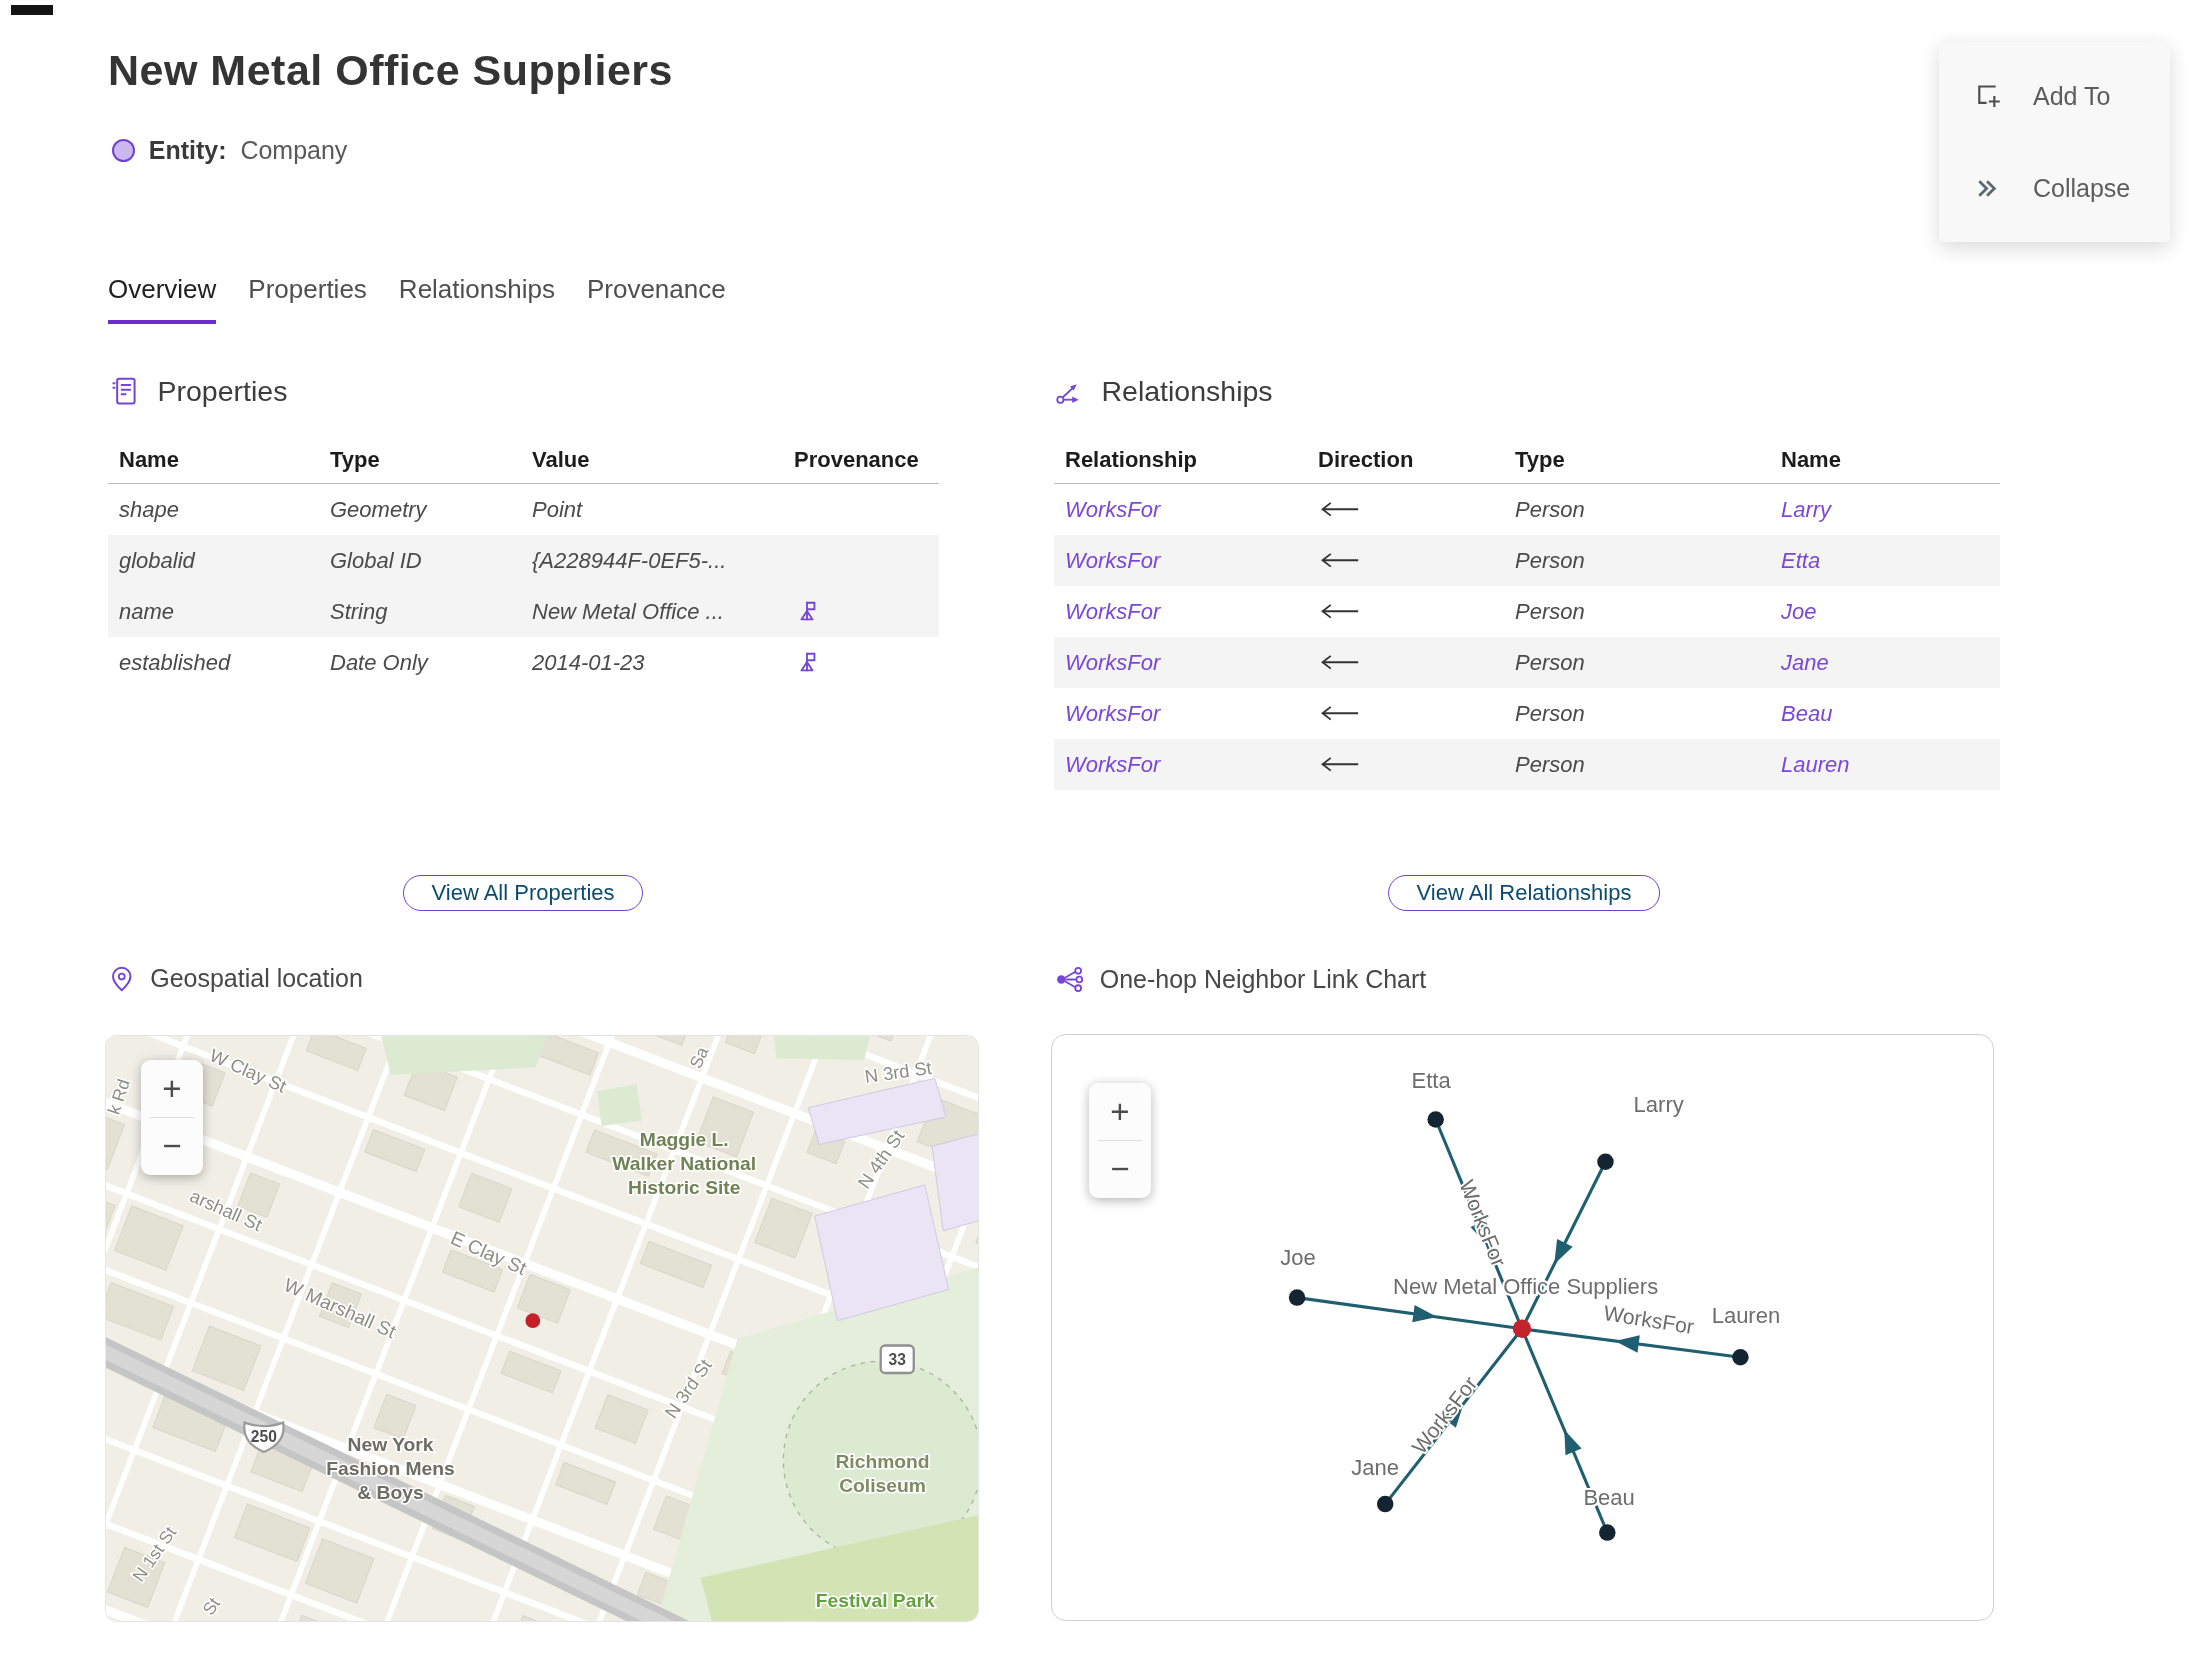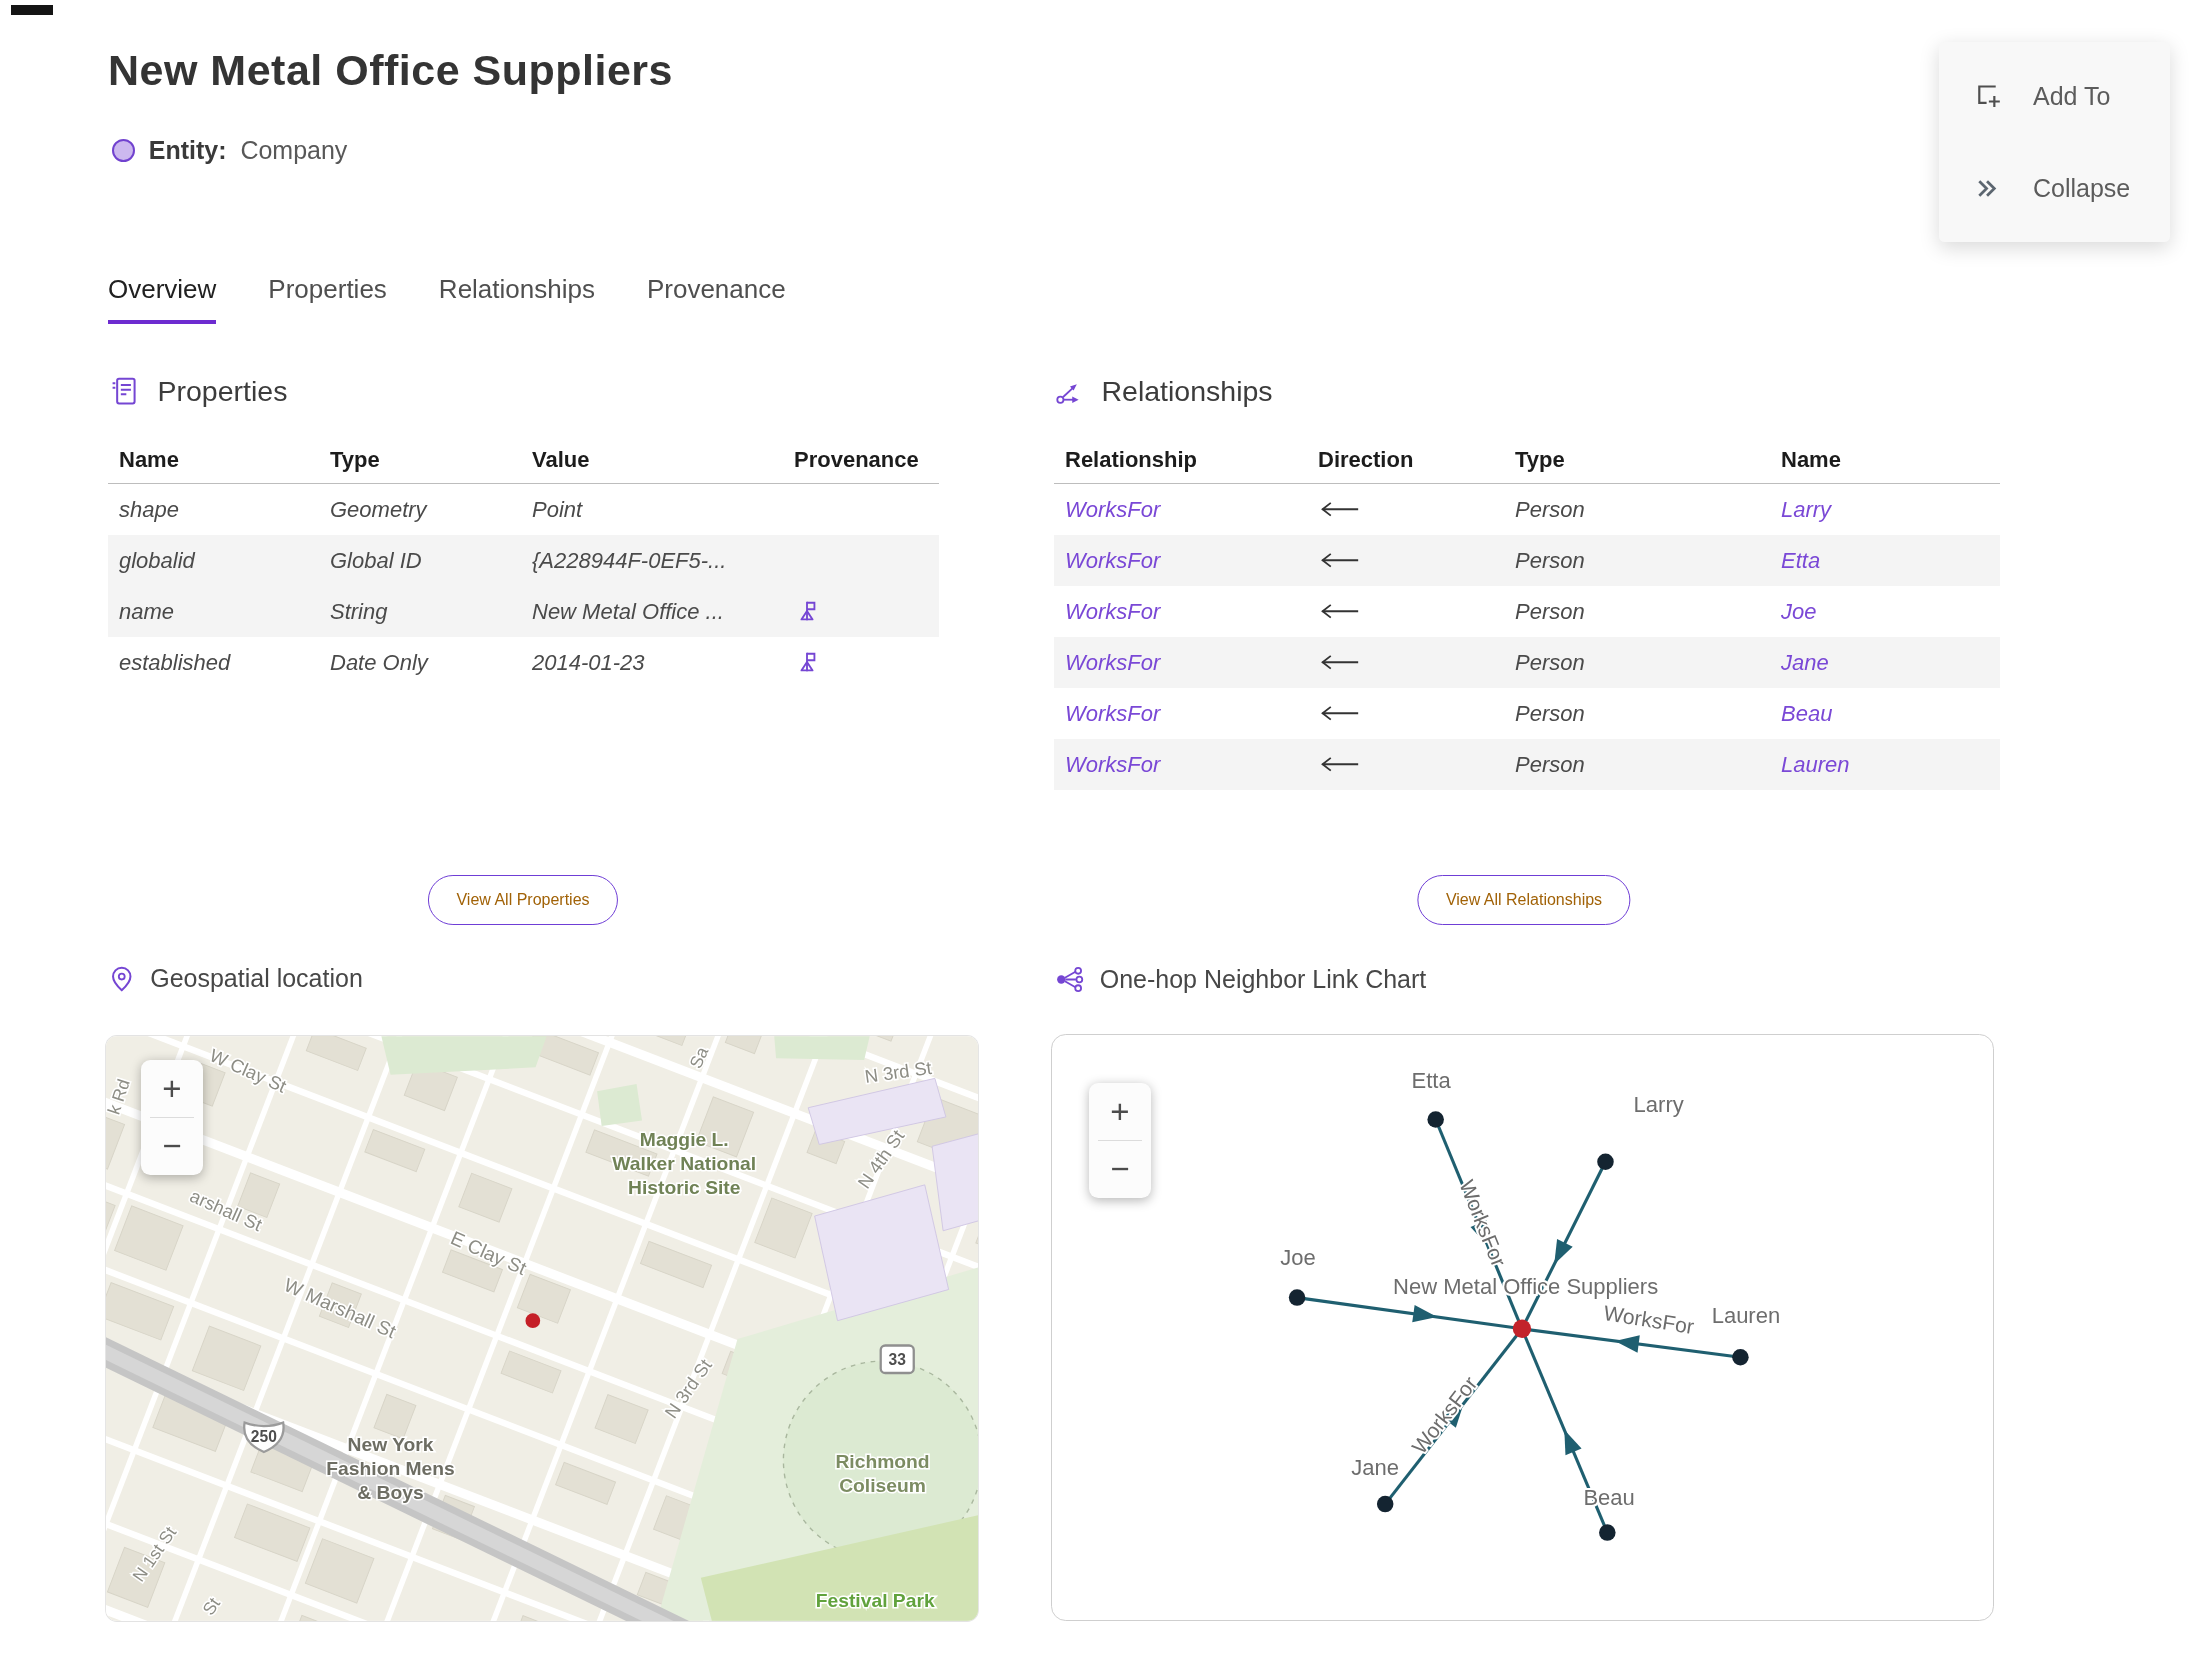--- a/index.html
+++ b/index.html
@@ -6,36 +6,36 @@
   .page{position:relative;width:2204px;height:1677px;background:#fff;font-family:"Liberation Sans",sans-serif;overflow:hidden;}
   .topmark{position:absolute;left:11px;top:4.6px;width:42px;height:10px;background:#141414;}
   .title{position:absolute;left:108px;top:46px;margin:0;font-size:43px;font-weight:bold;color:#343434;letter-spacing:0.5px;}
   .entity-row{position:absolute;left:112px;top:136px;display:flex;align-items:center;gap:13.8px;font-size:25px;}
   .entity-dot{width:23px;height:23px;border-radius:50%;background:#ccb8ef;border:2.8px solid #7142cf;box-sizing:border-box;}
   .entity-label{font-weight:bold;color:#3a3a3a;}
   .entity-type{color:#585858;}
   .actions{position:absolute;left:1939px;top:42px;width:231px;height:200px;background:#f8f8f8;border-radius:5.5px;box-shadow:0 5.5px 20px rgba(0,0,0,.15);padding-top:27.5px;box-sizing:border-box;}
   .action-item{display:flex;align-items:center;gap:30px;padding:11px 33px;font-size:25px;color:#5c5c5c;cursor:pointer;}
   .action-item + .action-item{margin-top:39px;}
-  .tabs{position:absolute;left:108px;top:274px;display:flex;gap:52px;font-size:26px;color:#4f4f4f;}
+  .tabs{position:absolute;left:108px;top:274px;display:flex;gap:32px;font-size:26px;color:#4f4f4f;}
   .tab{padding-bottom:14.7px;border-bottom:4.6px solid transparent;cursor:pointer;}
   .tab.active{color:#212121;border-color:#6d2bd0;}
   .col{position:absolute;top:375px;height:569px;}
   .col-left{left:108px;width:831px;}
   .col-right{left:1054px;width:946px;}
   .section-head{display:flex;align-items:center;gap:16.5px;font-size:28.5px;color:#3c3c3c;}
   .table{margin-top:29px;font-size:22px;color:#4a4a4a;}
   .thead{display:grid;font-weight:bold;color:#1c1c1c;border-bottom:0.9px solid #bdbdbd;height:46px;align-items:center;}
   .tr{display:grid;height:51px;align-items:center;font-style:italic;}
   .tr.shaded{background:#f4f4f4;}
   .props .thead,.props .tr{grid-template-columns:211px 202px 262px 156px;}
   .rels .thead,.rels .tr{grid-template-columns:253px 197px 266px 230px;}
   .td{padding-left:11px;white-space:nowrap;overflow:hidden;display:flex;align-items:center;}
   .link{color:#7a48d6;cursor:pointer;}
-  .view-btn{position:absolute;top:500px;height:50px;padding:0 27.5px;border:1.8px solid #6f3ed6;border-radius:26px;background:#fff;color:#a16207;font-size:16px;font-family:inherit;cursor:pointer;}
+  .view-btn{position:absolute;top:500px;height:36px;padding:0 27.5px;border:1.8px solid #6f3ed6;border-radius:26px;background:#fff;color:#0c4a6e;font-size:22px;font-family:inherit;cursor:pointer;}
   .col-left .view-btn{left:415px;transform:translateX(-50%);}
   .col-right .view-btn{left:470px;transform:translateX(-50%);}
   .sub-head{position:absolute;top:964px;display:flex;align-items:center;gap:14.7px;font-size:25px;color:#474747;}
   .sub-left{left:108px;} .sub-right{left:1054px;}
   .map-panel{position:absolute;left:106px;top:1036px;width:872px;height:585px;border-radius:11px;overflow:hidden;box-shadow:0 0 0 0.9px #e3e3e3;}
   .chart-panel{position:absolute;left:1051px;top:1034px;width:943px;height:587px;border:1.8px solid #cfcfcf;border-radius:14.7px;background:#fff;overflow:hidden;box-sizing:border-box;}
   .zoomctl{position:absolute;width:62px;background:#fcfcfc;border-radius:9.2px;box-shadow:0 2.8px 11px rgba(0,0,0,.28);}
   .zbtn{width:100%;height:57px;display:flex;align-items:center;justify-content:center;font-size:33px;color:#4c4c4c;cursor:pointer;}
   .zdiv{height:0.9px;background:#dcdcdc;margin:0 9.2px;}
   svg{display:block;}

